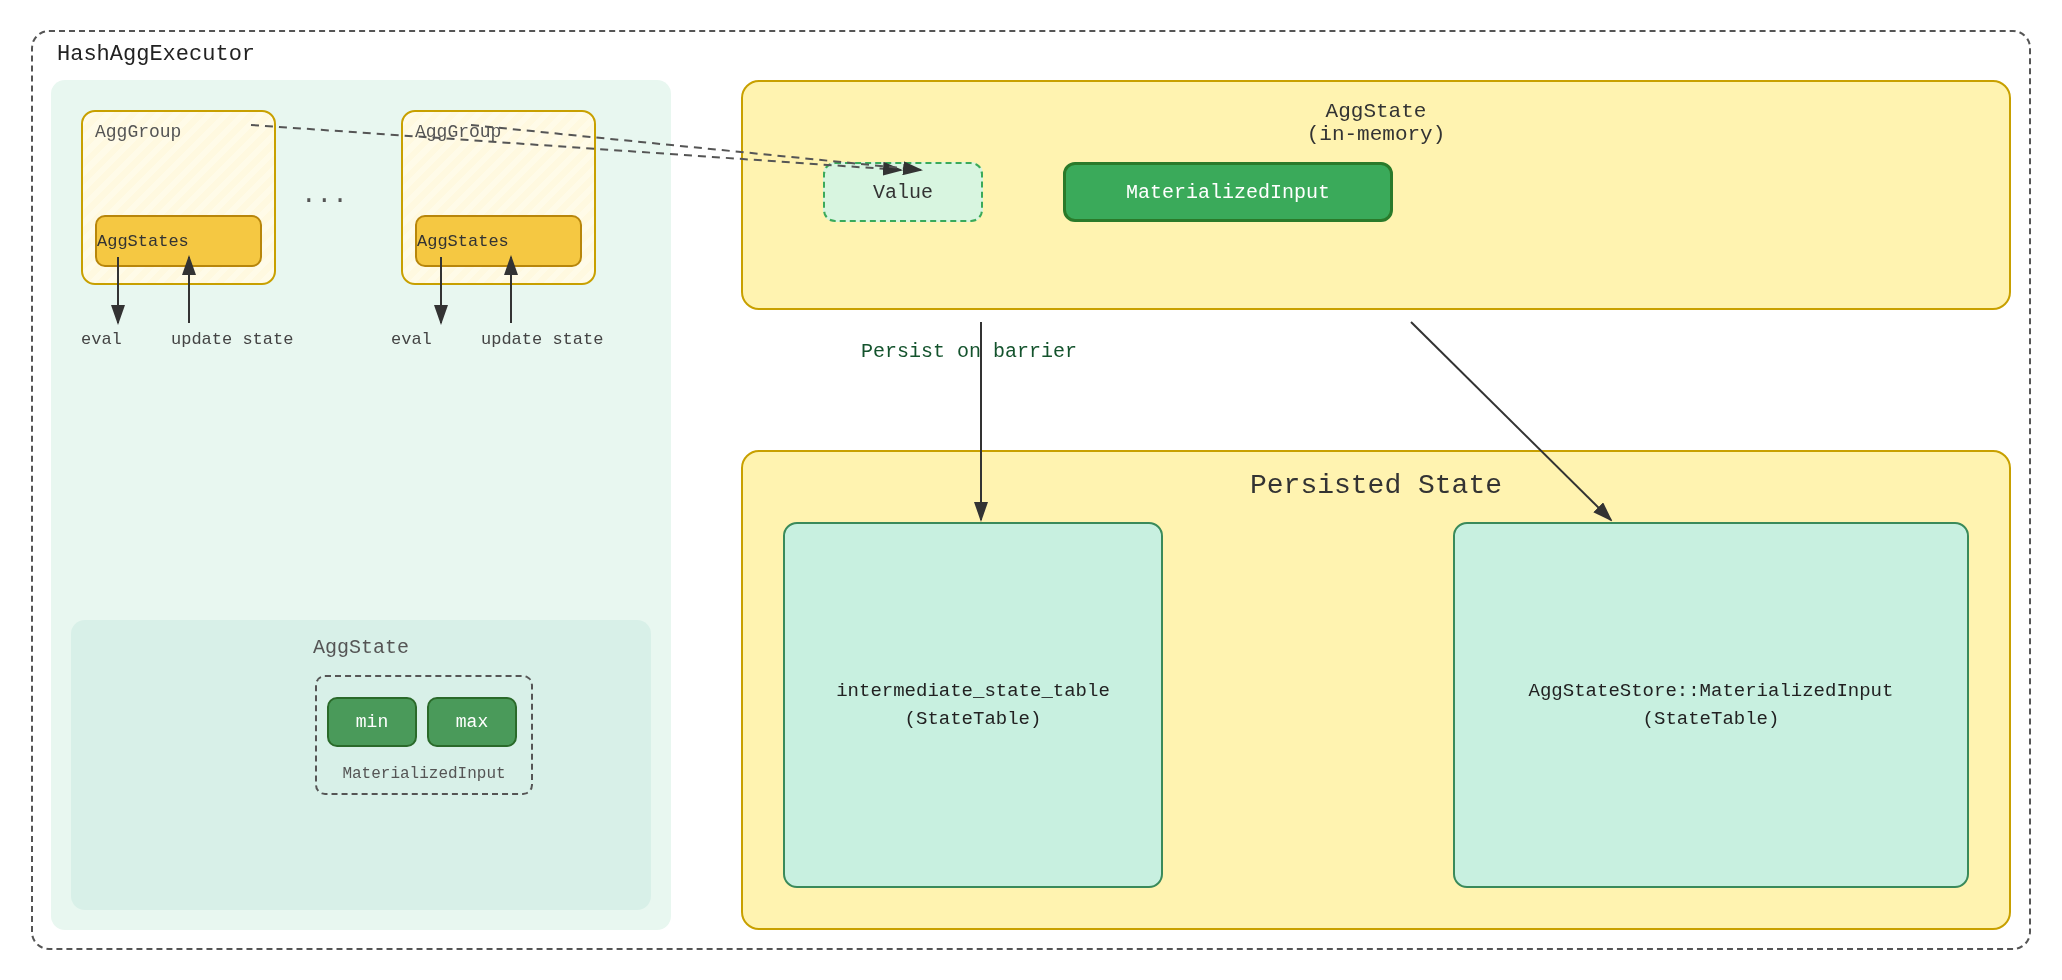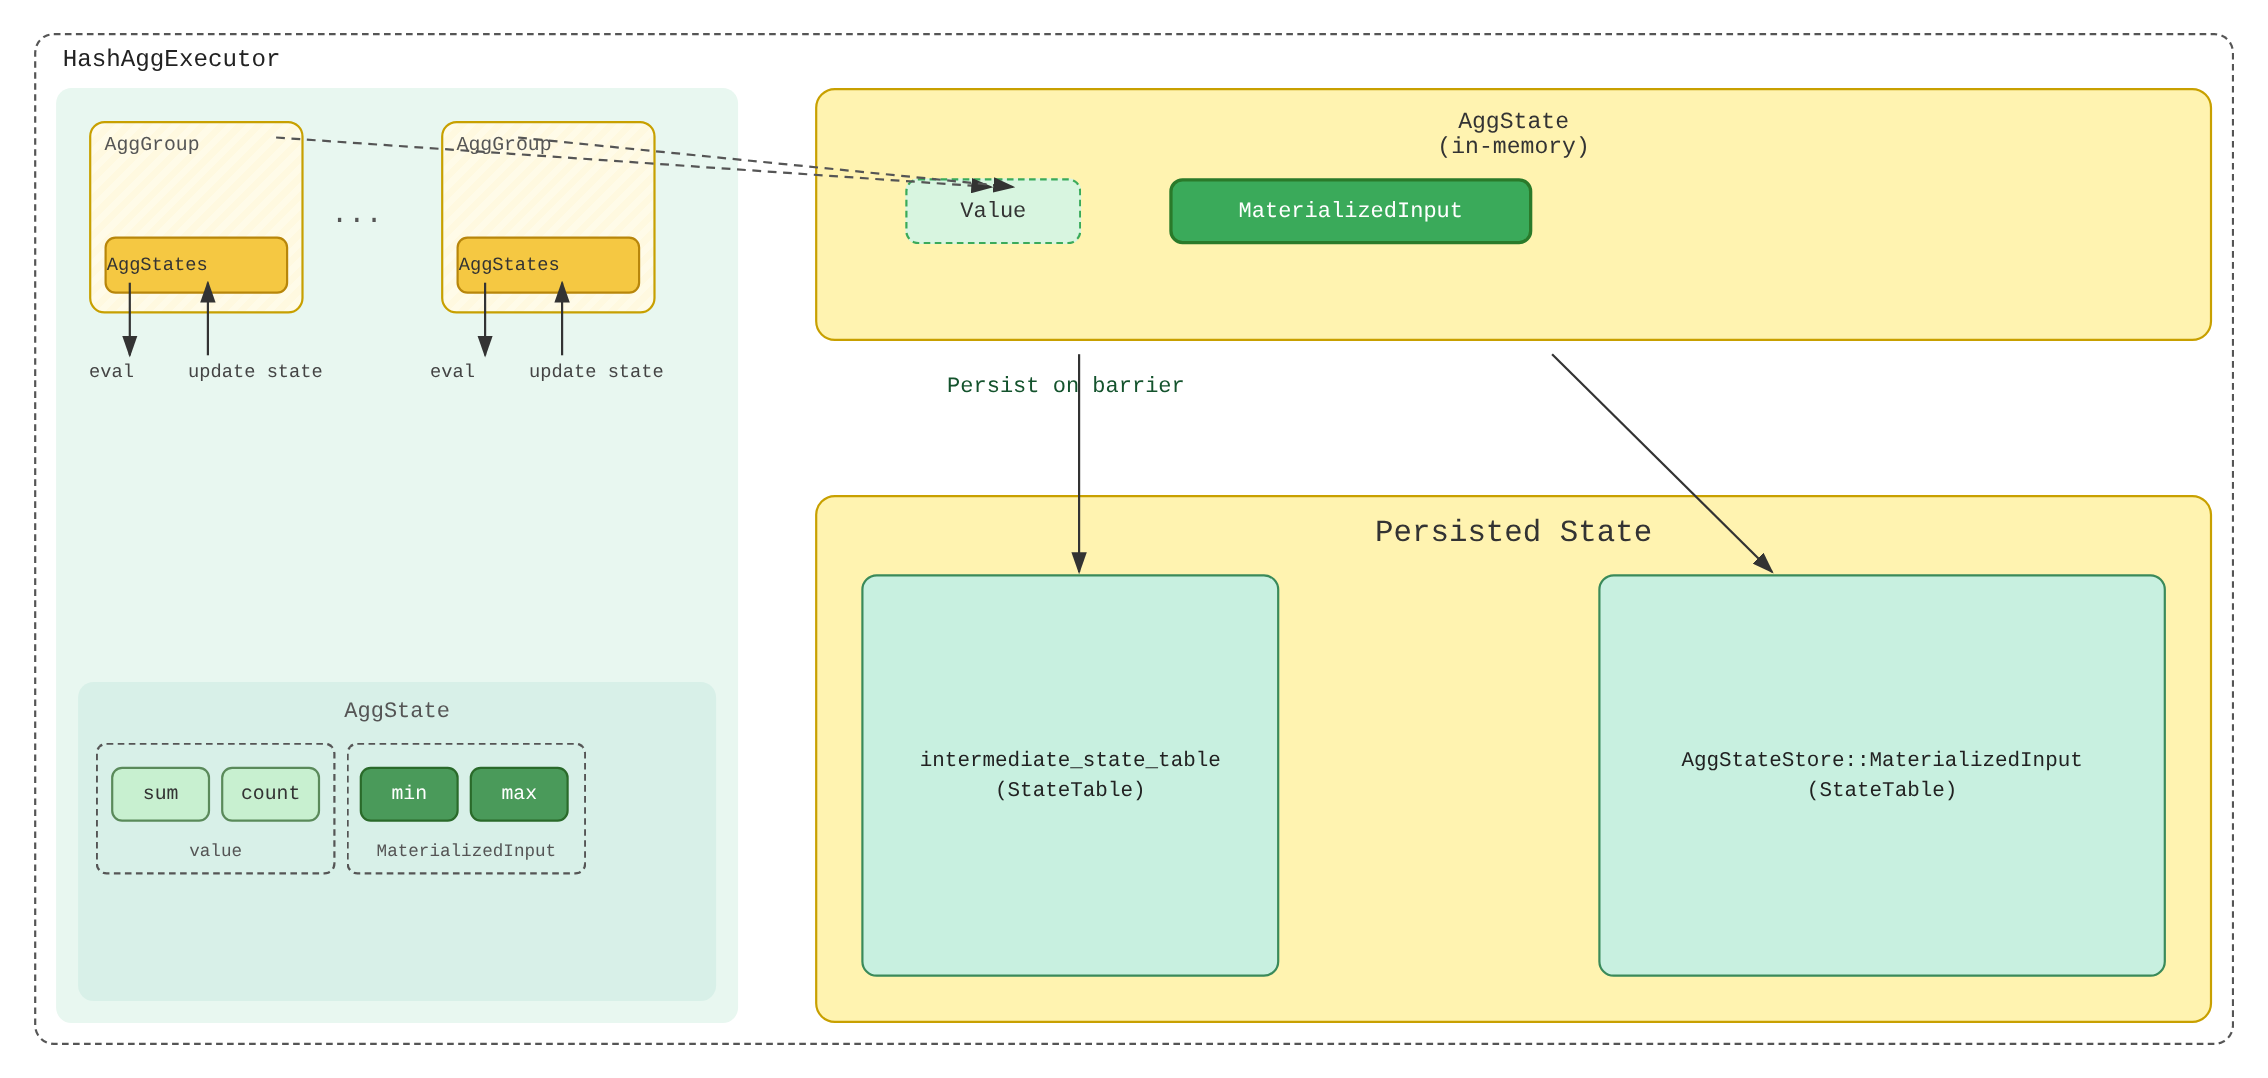--- a/index.html
+++ b/index.html
@@ -348,29 +348,20 @@
     </div>
 
     <div class="arrow-label" style="top: 250px; left: 30px;">eval</div>
     <div class="arrow-label" style="top: 250px; left: 120px;">update state</div>
     <div class="arrow-label" style="top: 250px; left: 340px;">eval</div>
     <div class="arrow-label" style="top: 250px; left: 430px;">update state</div>
 
     <div class="agg-calls-container">
       <span class="agg-calls-label">AggState</span>
 
-      <div class="agg-calls-value-group">
-        <div class="func-box func-box-light" style="top: 20px; left: 12px; width: 90px;">
-          <span>sum</span>
-        </div>
-        <div class="func-box func-box-light" style="top: 20px; left: 112px; width: 90px;">
-          <span>count</span>
-        </div>
-        <div class="group-label-bottom" style="left: 50%; transform: translateX(-50%);">value</div>
-      </div>
 
       <div class="agg-calls-mat-group">
         <div class="func-box func-box-dark" style="top: 20px; left: 10px; width: 90px;">
           <span>min</span>
         </div>
         <div class="func-box func-box-dark" style="top: 20px; left: 110px; width: 90px;">
           <span>max</span>
         </div>
         <div class="group-label-bottom" style="left: 50%; transform: translateX(-50%);">MaterializedInput</div>
       </div>

